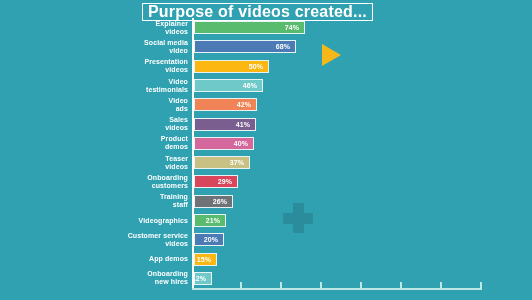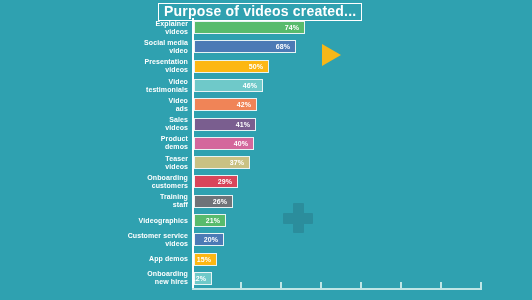--- a/index.html
+++ b/index.html
@@ -49,26 +49,26 @@
   .deco-plus::before {
     left: 10px; top: 0; width: 11px; height: 30px;
   }
   .deco-plus::after {
     left: 0; top: 10px; width: 30px; height: 11px;
   }
 
   
   .title-box {
     position: absolute;
-    left: 158px;
+    left: 142px;
     top: 3px;
     padding: 2px 5px 3px 5px;
     border: 1px solid #ffffff;
     color: #ffffff;
-    font-size: 14px;
+    font-size: 16px;
     font-weight: bold;
     letter-spacing: 0.2px;
     white-space: nowrap;
     line-height: 11px;
   }
 
   
   #chart {
     position: absolute;
     left: 0;

